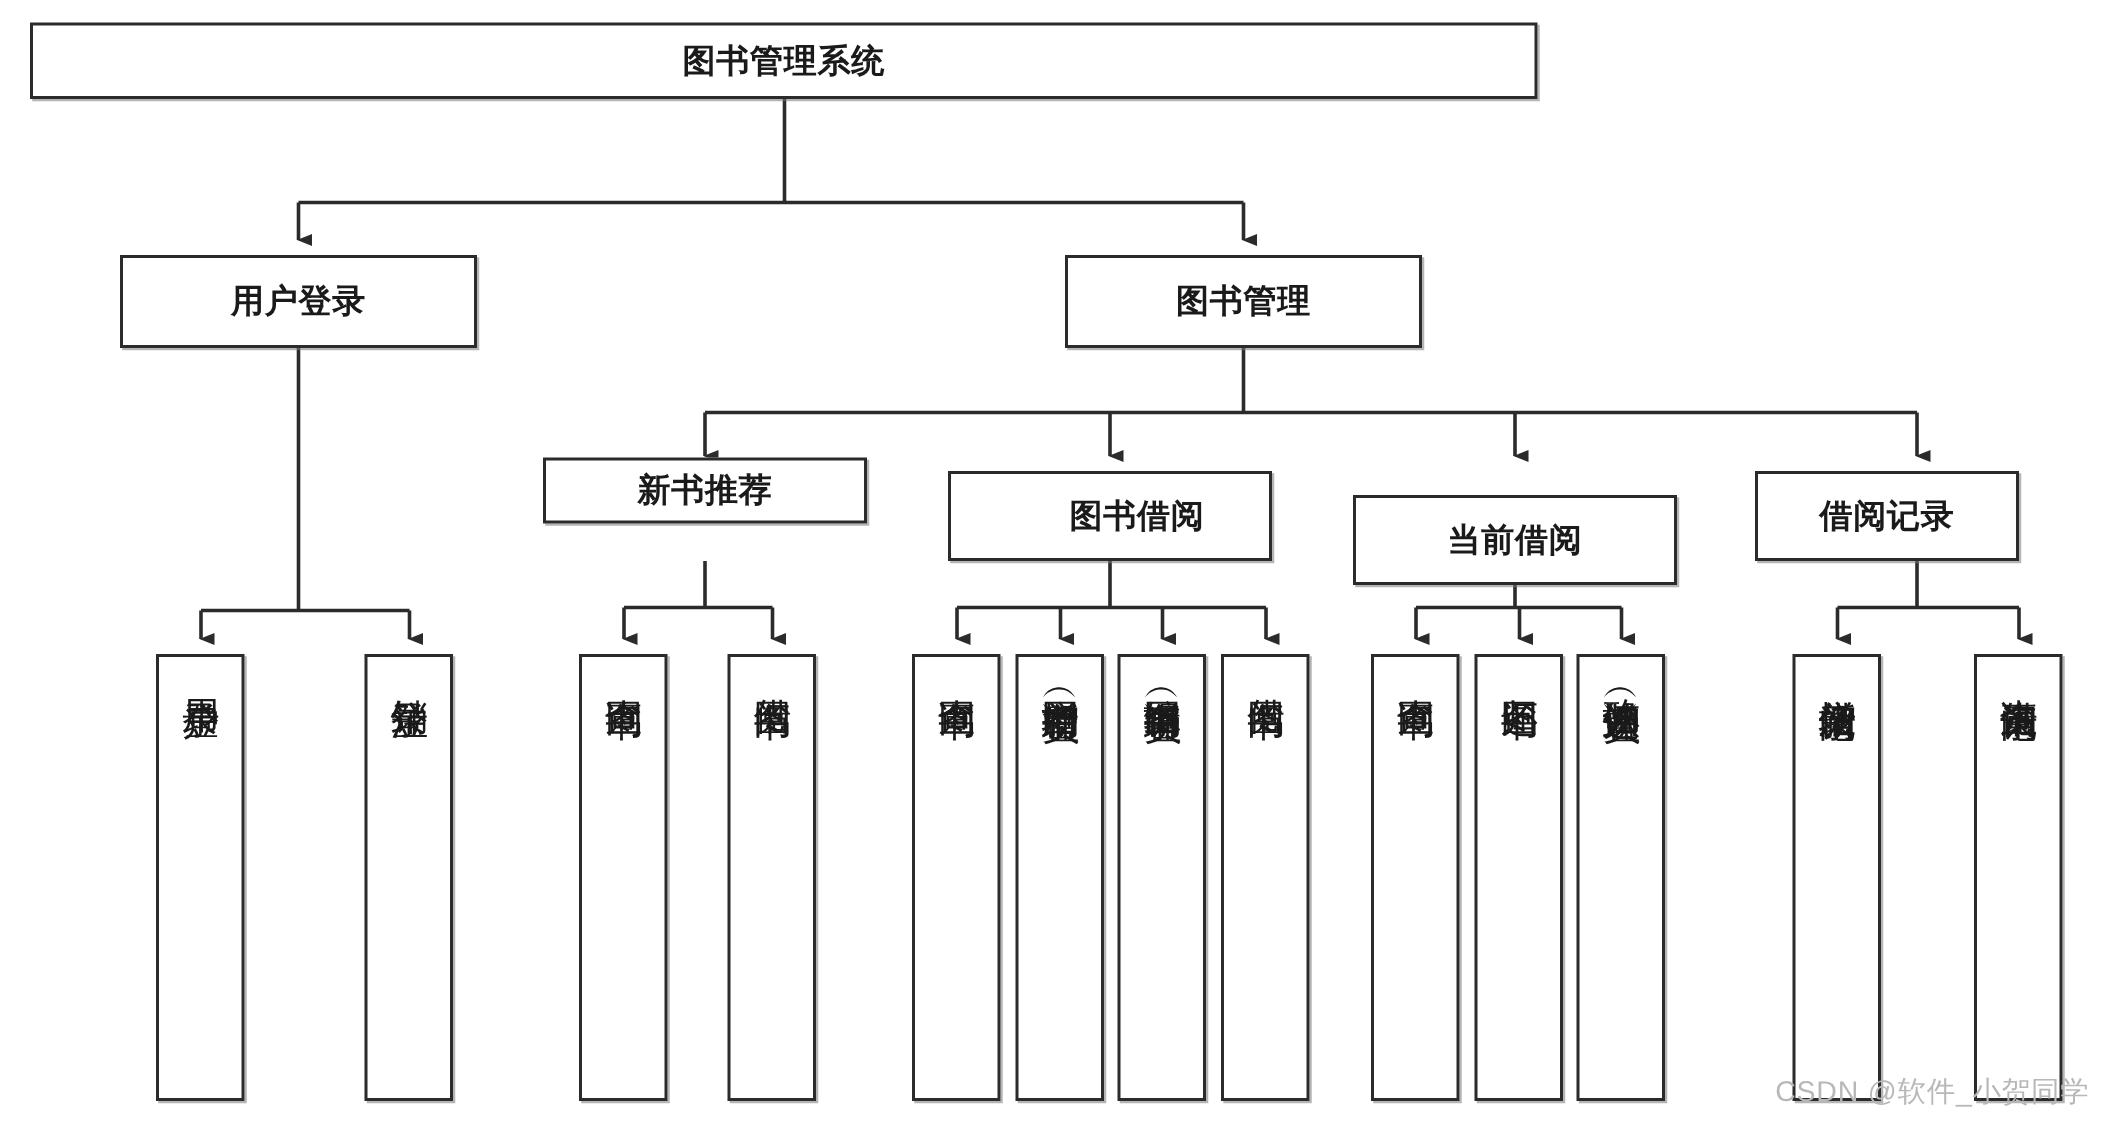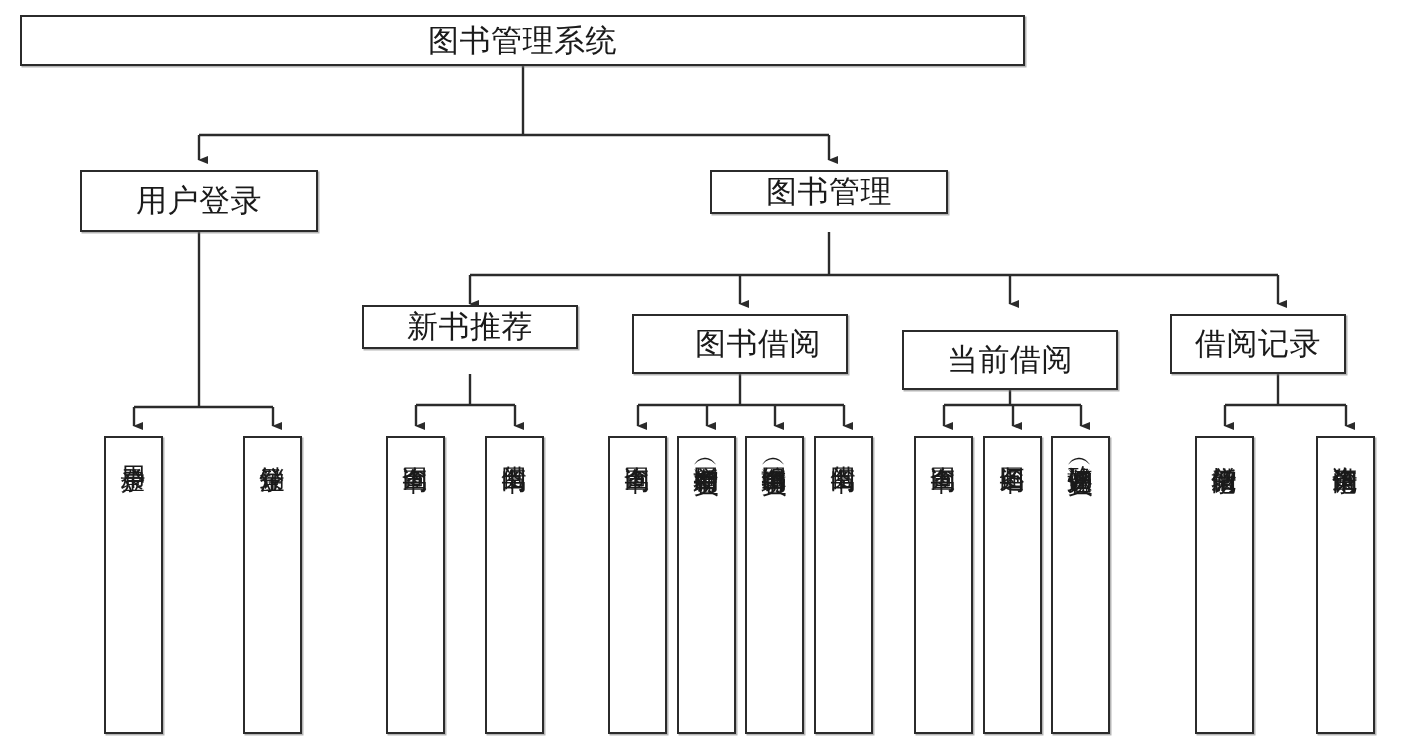--- a/index.html
+++ b/index.html
@@ -33,22 +33,23 @@
     justify-content: center;
     box-shadow: 1.5px 1.5px 0 rgba(120,120,120,0.55);
   }
   .node .label {
     color: #1a1a1a;
     text-align: center;
     line-height: 1.08;
     white-space: nowrap;
   }
   .node.horizontal .label {
-    font-size: 31px;
+    font-size: 22px;
     letter-spacing: 0.5px;
+    font-weight: bold;
   }
   .node.vertical {
     align-items: flex-start;
     padding-top: 8px;
   }
   .node.vertical .label {
     writing-mode: vertical-rl;
     text-orientation: upright;
     font-size: 25px;
     line-height: 1.12;
@@ -114,21 +115,21 @@
       </g>
   </svg>
 
   <div id="node-layer">
       <div class="node horizontal" style="left: 20px; top: 15px; width: 1005px; height: 51px;">
         <span class="label">图书管理系统</span>
       </div>
       <div class="node horizontal" style="left: 80px; top: 170px; width: 238px; height: 62px;">
         <span class="label">用户登录</span>
       </div>
-      <div class="node horizontal" style="left: 710px; top: 170px; width: 238px; height: 44px;">
+      <div class="node horizontal" style="left: 710px; top: 170px; width: 238px; height: 62px;">
         <span class="label">图书管理</span>
       </div>
       <div class="node horizontal" style="left: 362px; top: 305px; width: 216px; height: 44px;">
         <span class="label">新书推荐</span>
       </div>
       <div class="node horizontal" style="left: 632px; top: 314px; width: 216px; height: 60px; padding-left: 36px;">
         <span class="label">图书借阅</span>
       </div>
       <div class="node horizontal" style="left: 902px; top: 314px; width: 216px; height: 60px; margin-top: 16px;">
         <span class="label">当前借阅</span>
@@ -170,14 +171,15 @@
         <span class="label">确认归还（管理员）</span>
       </div>
       <div class="node vertical" style="left: 1195px; top: 436px; width: 59px; height: 298px;">
         <span class="label">新增借阅记录</span>
       </div>
       <div class="node vertical" style="left: 1316px; top: 436px; width: 59px; height: 298px;">
         <span class="label">查询借阅记录</span>
       </div>
     </div>
 
+  <div class="watermark">CSDN @软件_小贺同学</div>
 
 </div>
 
 </body></html>

